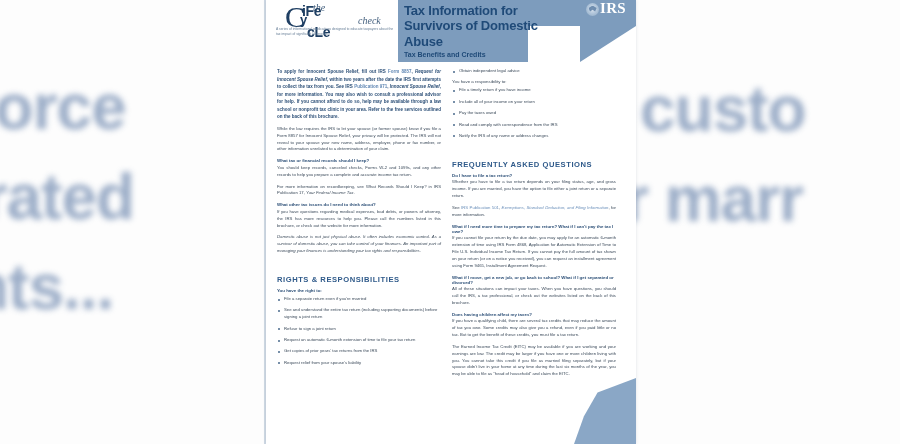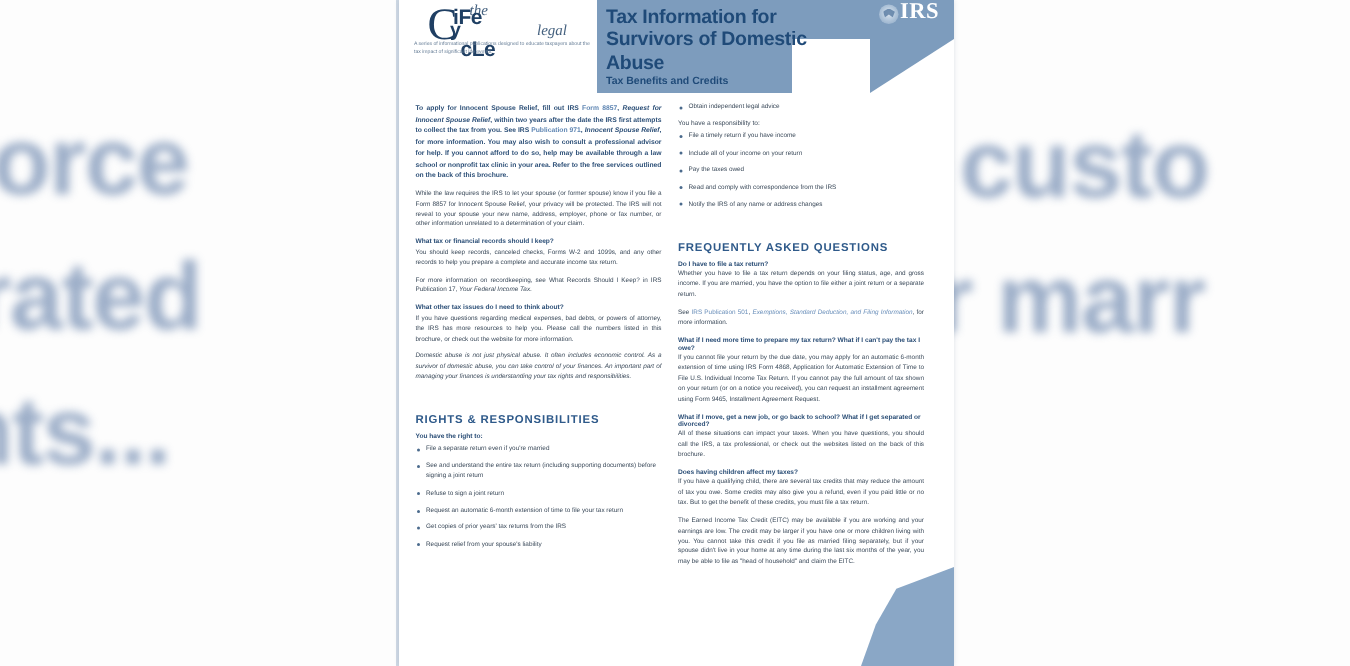--- a/index.html
+++ b/index.html
@@ -256,21 +256,21 @@
       <div class="hdr-notch2"></div>
       <div class="hdr-notch"></div>
 
       <div class="logo">
         <div class="logo-top">
           <span class="logo-the">the</span>
           <span class="logo-c">C</span>
           <span class="logo-life">iFe</span>
           <span class="logo-y">y</span>
           <span class="logo-ycle">cLe</span>
-          <span class="logo-series">legal</span>
+          <span class="logo-series">check</span>
         </div>
         <div class="logo-tag">A series of informational publications designed to educate taxpayers about the tax impact of significant life events.</div>
       </div>
 
       <div class="title">Tax Information for Survivors of Domestic Abuse</div>
       <div class="subtitle">Tax Benefits and Credits</div>
 
       <div class="irs">
         <span class="irs-seal"></span>
         <span class="irs-text">IRS</span>

